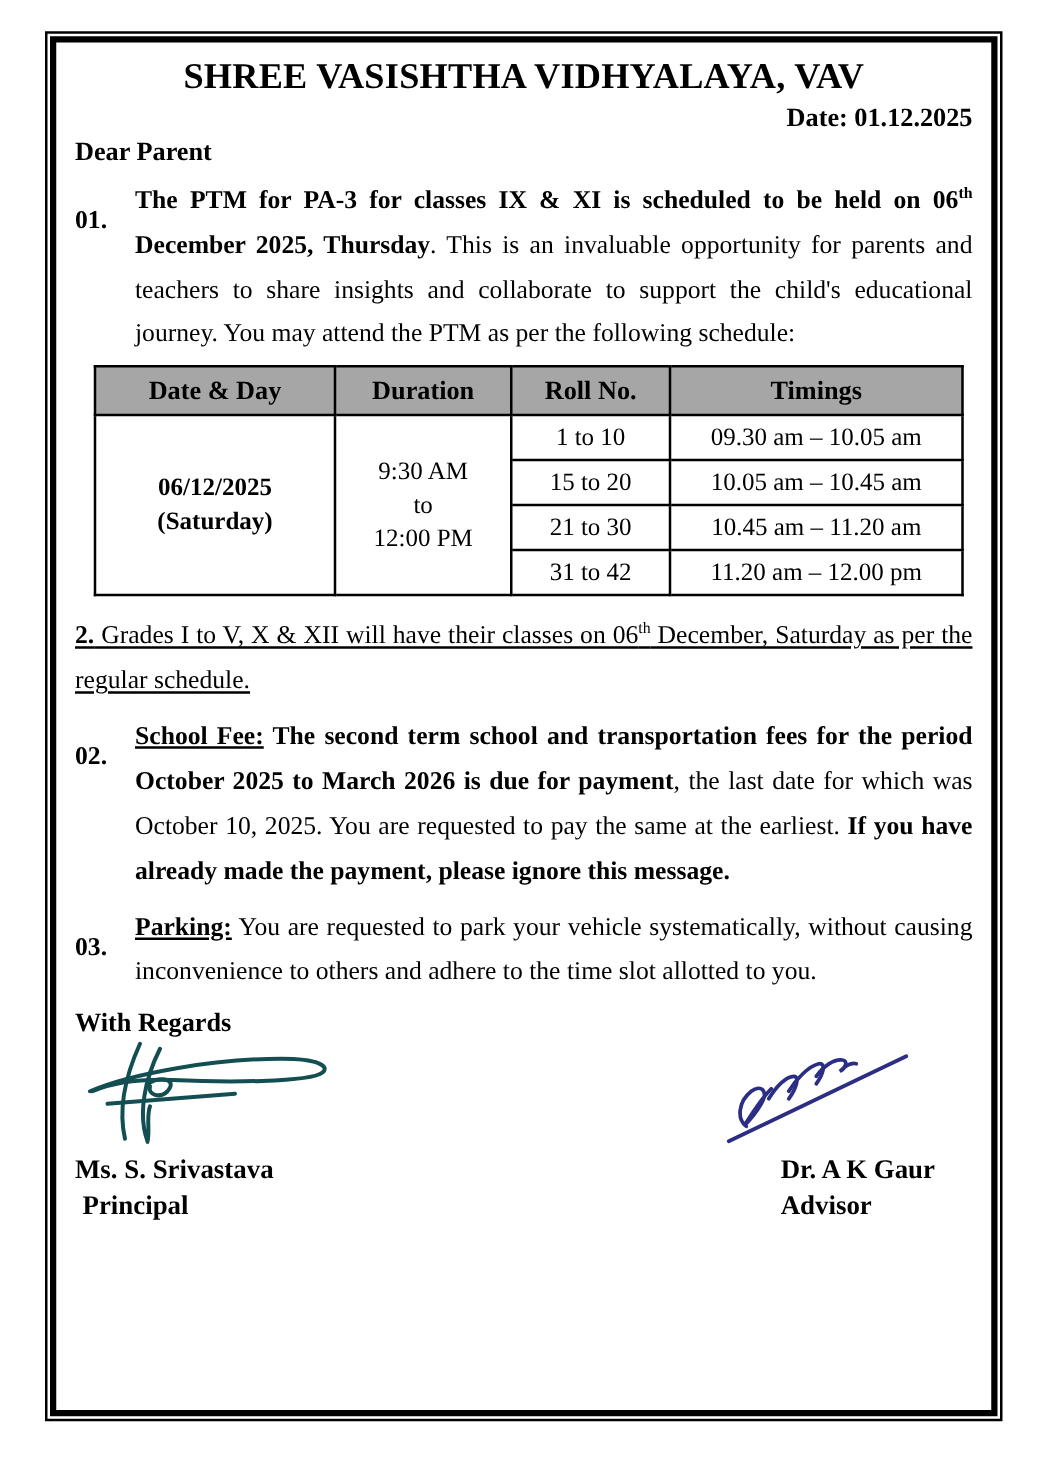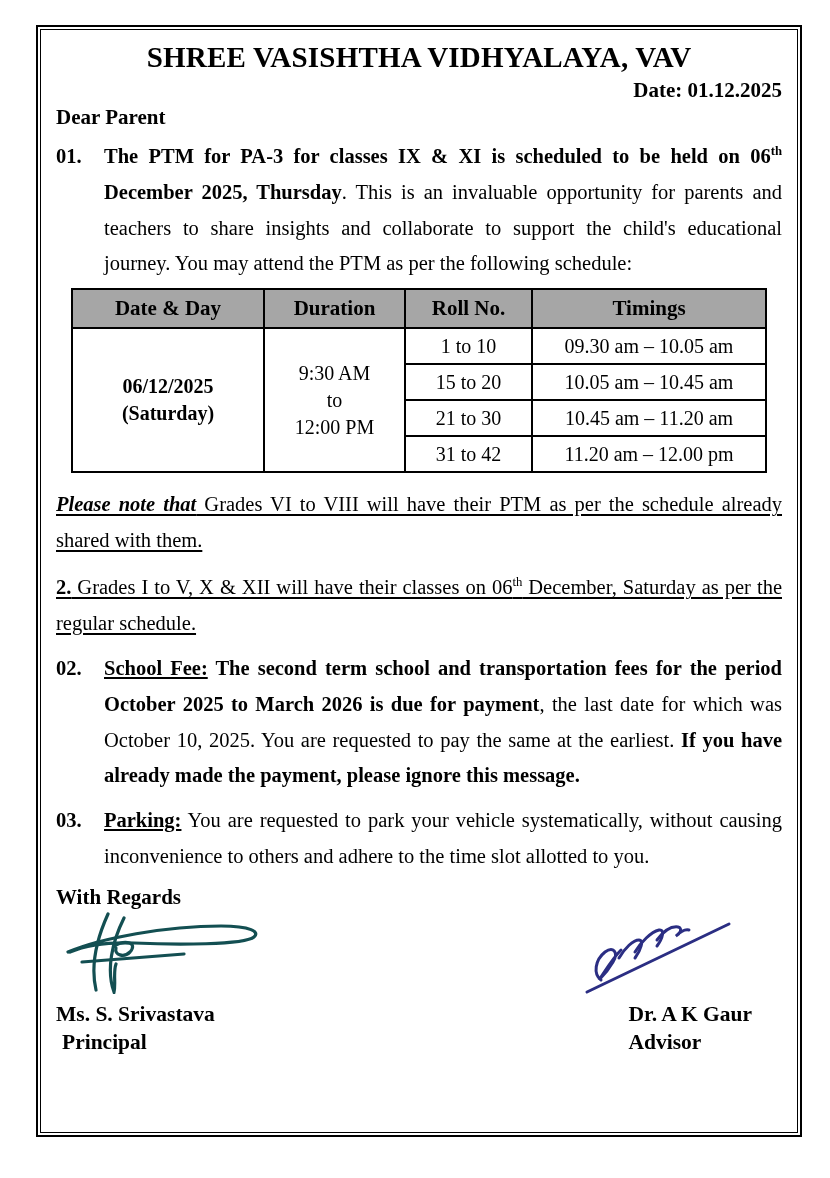--- a/index.html
+++ b/index.html
@@ -8,21 +8,21 @@
     font-family: "Liberation Serif", "DejaVu Serif", serif;
     color: #000;
   }
   .page {
     width: 830px;
     min-height: 1178px;
     background: #fff;
     padding: 29px 32px 40px 40px;
   }
   .sheet {
-    border: 1px solid #000000;
+    border: 5px solid #000000;
     box-shadow: 0 0 0 2px #fff, 0 0 0 4px #000;
     min-height: 1104px;
     padding: 10px 15px 14px 15px;
     background: #fff;
   }
   .title {
     text-align: center;
     font-size: 29px;
     font-weight: bold;
     letter-spacing: 0.2px;
@@ -52,21 +52,21 @@
     text-align: justify;
   }
   p.item {
     position: relative;
     padding-left: 48px;
     margin-top: 9px;
   }
   p.item .num {
     position: absolute;
     left: 0;
-    top: 0;
+    top: 16px;
     font-weight: bold;
   }
   .u { text-decoration: underline; }
   .underlined { text-decoration: underline; text-underline-offset: 3px; }
   sup {
     font-size: 0.62em;
     vertical-align: super;
     line-height: 0;
   }
   p.note { margin-top: 11px; }
@@ -172,23 +172,20 @@
           <td>21 to 30</td>
           <td>10.45 am – 11.20 am</td>
         </tr>
         <tr>
           <td>31 to 42</td>
           <td>11.20 am – 12.00 pm</td>
         </tr>
       </tbody>
     </table>
 
-    <p class="body-par note underlined">
-      <b><i>Please note that</i></b><span> Grades VI to VIII will have their PTM as per the schedule already shared with them.</span>
-    </p>
 
     <p class="body-par note underlined">
       <b>2.</b><span> Grades I to V, X &amp; XII will have their classes on 06</span><sup>th</sup><span> December, Saturday as per the regular schedule.</span>
     </p>
 
     <p class="body-par item">
       <span class="num">02.</span><b class="u">School Fee:</b><b> The second term school and transportation fees for the period October 2025 to March 2026 is due for payment</b><span>, the last date for which was October 10, 2025. You are requested to pay the same at the earliest. </span><b>If you have already made the payment, please ignore this message.</b>
     </p>
 
     <p class="body-par item">

